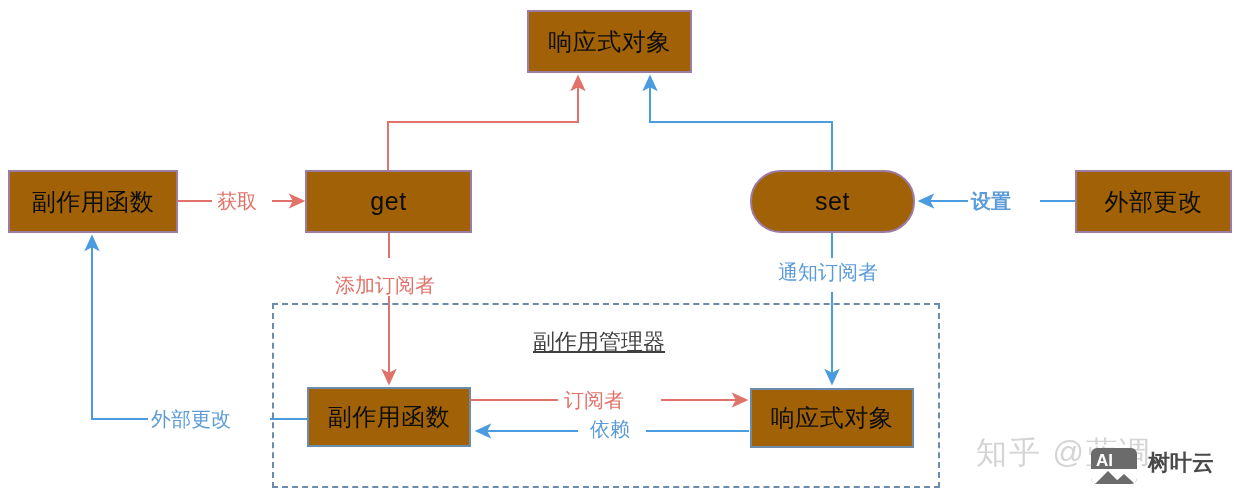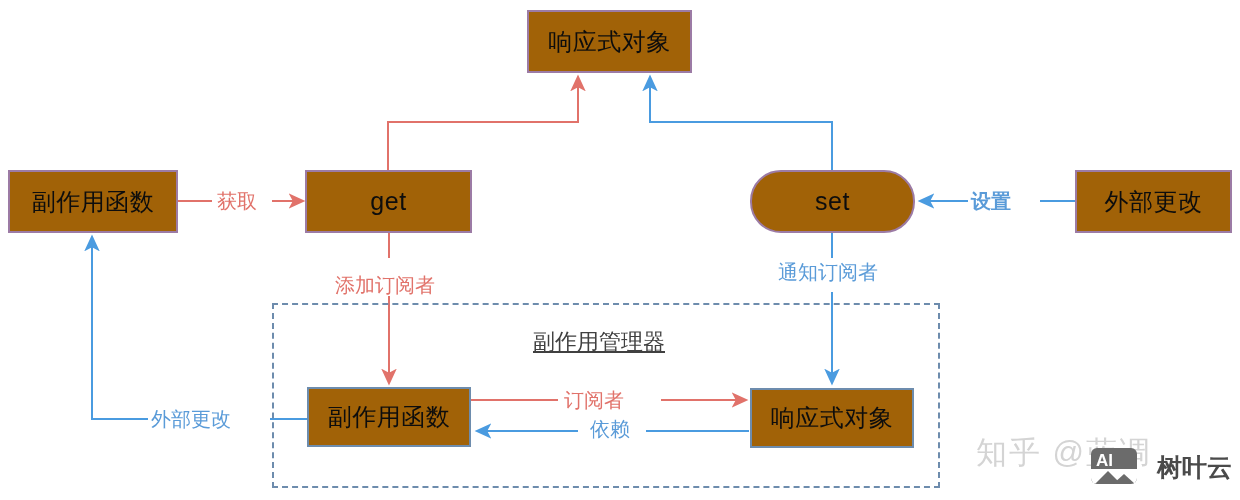--- a/index.html
+++ b/index.html
@@ -76,22 +76,22 @@
     gap: 10px;
     color: #d4d4d4;
     font-size: 31px;
     letter-spacing: 2px;
     white-space: nowrap;
     user-select: none;
   }
   .wm-badge {
     position: absolute;
     display: flex;
-    align-items: flex-end;
-    gap: 20px;
+    align-items: flex-start;
+    gap: 11px;
   }
   .wm-icon {
     width: 46px;
     height: 36px;
     background: #6b6b6b;
     border-radius: 6px;
     position: relative;
     overflow: hidden;
   }
   .wm-icon .ai {
@@ -127,21 +127,21 @@
     position: absolute;
     right: 2px;
     bottom: 0;
     width: 0; height: 0;
     border-left: 11px solid transparent;
     border-right: 11px solid transparent;
     border-bottom: 10px solid #6b6b6b;
   }
   .wm-text {
     color: #4a4a4a;
-    font-size: 25px;
+    font-size: 22px;
     font-weight: bold;
     letter-spacing: 0px;
   }
 </style>
 </head>
 <body>
 
 <div id="canvas">
 
   <svg class="edges" viewBox="0 0 1240 500">

